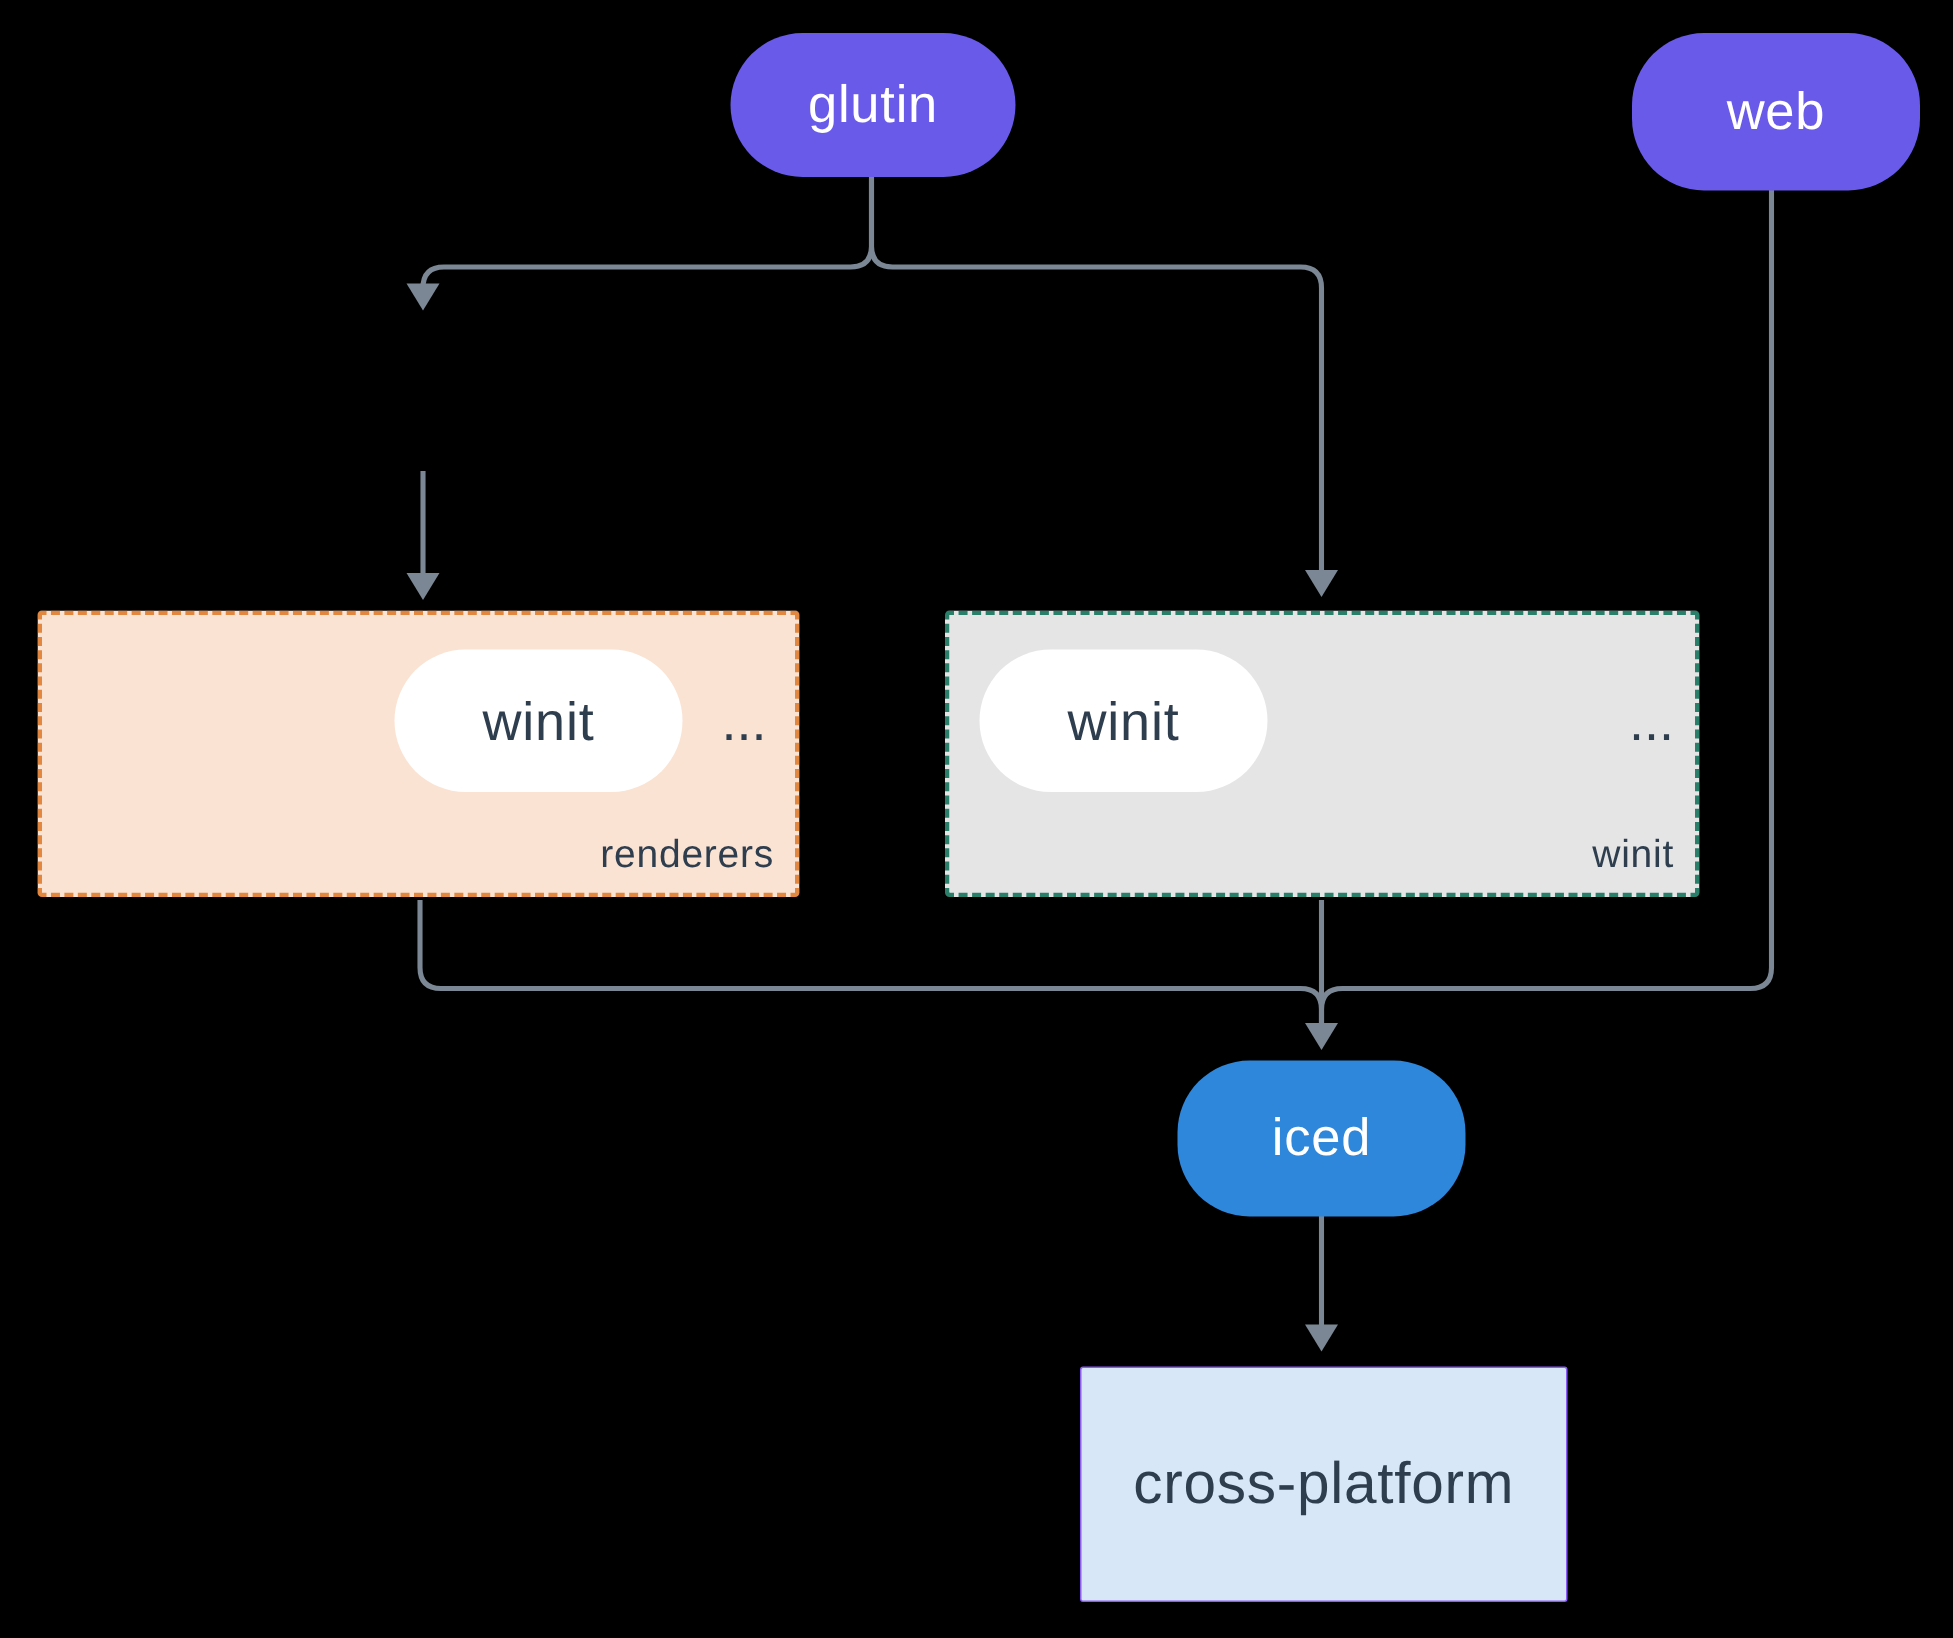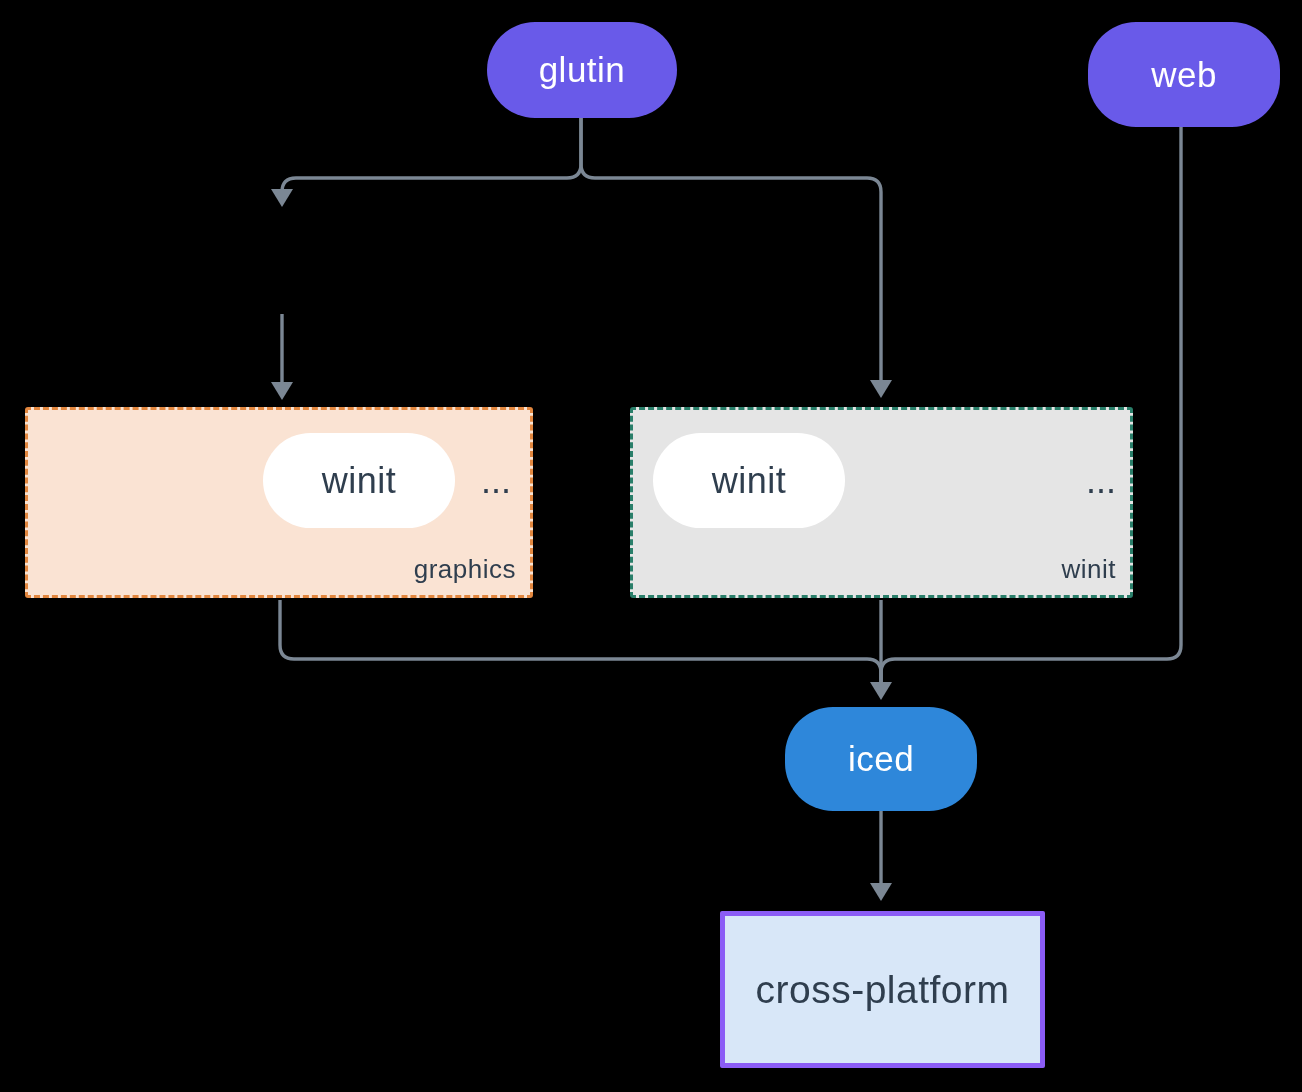--- a/index.html
+++ b/index.html
@@ -86,21 +86,21 @@
     color: #2f3e4e;
     font-size: 26px;
     letter-spacing: 0.5px;
   }
   .app-box {
     position: absolute;
     left: 720px; top: 911px;
     width: 325px; height: 157px;
     box-sizing: border-box;
     background: #d8e7f8;
-    border: 5px solid #8b5cf6;
+    border: 1px solid #8b5cf6;
     border-radius: 2px;
     display: flex;
     flex-direction: column;
     align-items: center;
     justify-content: center;
     color: #2f3e4e;
     font-size: 39px;
     line-height: 46px;
     letter-spacing: 0.5px;
     text-align: left;
@@ -139,21 +139,21 @@
   </div>
   <div class="pill pill-purple node-web">
     <span>web</span>
   </div>
 
   <div class="group group-renderers">
     <div class="pill pill-white inner-pill ip-2">
       <span>winit</span>
     </div>
     <div class="ellipsis">...</div>
-    <div class="group-label">graphics</div>
+    <div class="group-label">renderers</div>
   </div>
 
   <div class="group group-shells">
     <div class="pill pill-white inner-pill ip-1">
       <span>winit</span>
     </div>
     <div class="ellipsis">...</div>
     <div class="group-label">winit</div>
   </div>
 

